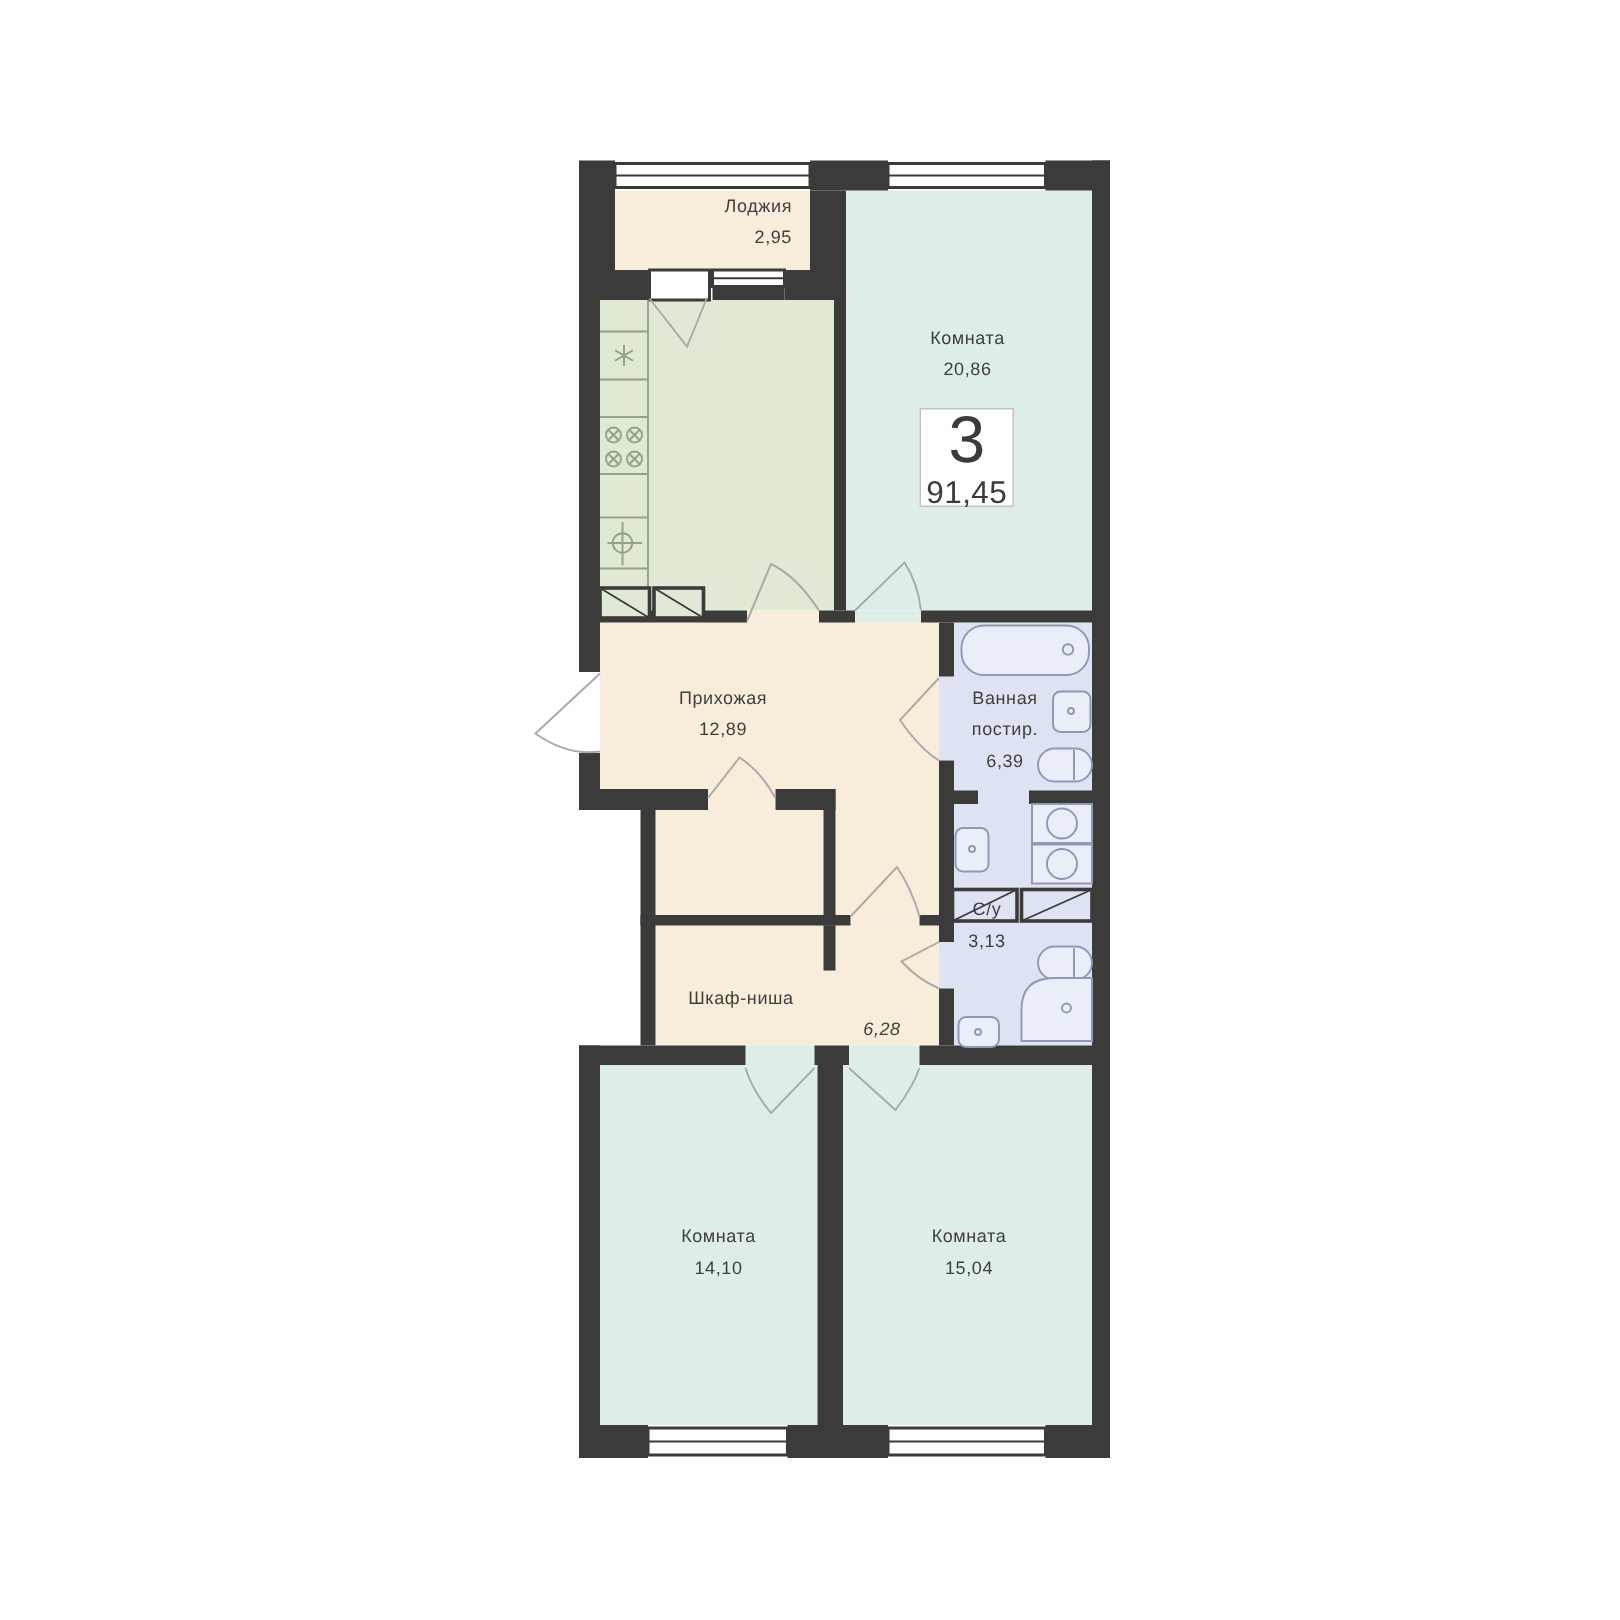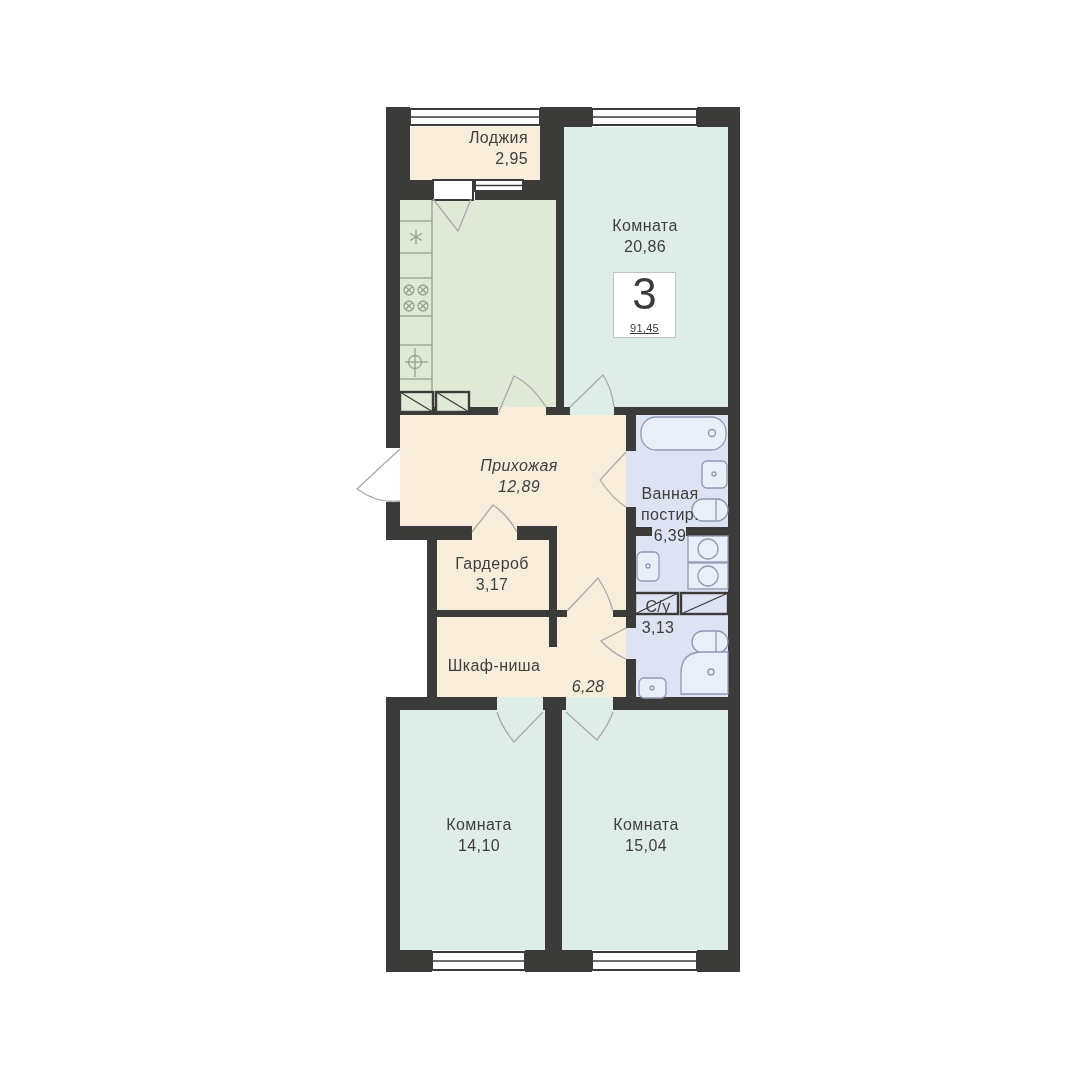--- a/index.html
+++ b/index.html
@@ -16,33 +16,33 @@
   .win{fill:#ffffff;stroke:#3b3b39;stroke-width:2;}
   .winline{stroke:#3b3b39;stroke-width:1.4;}
   .door{fill:none;stroke:#a8aba8;stroke-width:1.3;}
   .kfx{fill:none;stroke:#94a28d;stroke-width:1.3;}
   .bfx{fill:none;stroke:#8e99b4;stroke-width:1.3;}
   .bfill{fill:#eaeef9;stroke:#8e99b4;stroke-width:1.3;}
   .ventk{fill:#dfe9d6;stroke:#3b3b39;stroke-width:2.4;}
   .ventb{fill:#dee3f3;stroke:#3b3b39;stroke-width:2.4;}
   .ventline{stroke:#3b3b39;stroke-width:1.2;}
   .lbl{
-    position:absolute;color:#3f3f3d;font-size:16px;line-height:21px;
+    position:absolute;color:#3f3f3d;font-size:12px;line-height:21px;
     letter-spacing:.4px;text-align:center;
   }
   .lbl .ln{display:block;}
   #apartment-badge{
     position:absolute;left:613px;top:272px;width:63px;height:66px;
     background:#ffffff;border:1px solid #c2c2bf;box-sizing:border-box;
     display:flex;flex-direction:column;align-items:center;justify-content:center;
     color:#3b3b39;
   }
   #apartment-badge .big{font-size:44px;line-height:42px;}
   #apartment-badge .divider{width:42px;height:2px;background:#8a8a88;margin:2px 0 3px 0;}
-  #apartment-badge .small{font-size:11px;line-height:17px;letter-spacing:.3px;text-decoration:underline;}
+  #apartment-badge .small{font-size:21px;line-height:17px;letter-spacing:.3px;}
 </style>
 </head>
 <body>
 
 <div id="canvas">
 
 <svg id="plan-svg" width="1080" height="1080" viewBox="0 0 1080 1080">
 
   <g>
     <rect class="cream" x="410" y="127" width="130" height="53"></rect>
@@ -253,35 +253,31 @@
     <span class="ln">Комната</span>
     <span class="ln">20,86</span>
   </div>
 
   <div id="apartment-badge">
     <span class="big">3</span>
     <span class="divider"></span>
     <span class="small">91,45</span>
   </div>
 
-  <div class="lbl" style="left:439px;top:455px;width:160px;font-style:italic;">
+  <div class="lbl" style="left:402px;top:455px;width:160px;">
     <span class="ln">Прихожая</span>
     <span class="ln">12,89</span>
   </div>
 
-  <div class="lbl" style="left:620px;top:455px;width:100px;margin-top:28px;">
+  <div class="lbl" style="left:620px;top:455px;width:100px;">
     <span class="ln">Ванная</span>
     <span class="ln">постир.</span>
     <span class="ln">6,39</span>
   </div>
 
-  <div class="lbl" style="left:412px;top:553px;width:160px;">
-    <span class="ln">Гардероб</span>
-    <span class="ln">3,17</span>
-  </div>
 
   <div class="lbl" style="left:414px;top:655px;width:160px;">
     <span class="ln">Шкаф-ниша</span>
   </div>
   <div class="lbl" style="left:548px;top:676px;width:80px;font-style:italic;">
     <span class="ln">6,28</span>
   </div>
 
   <div class="lbl" style="left:618px;top:596px;width:80px;">
     <span class="ln">С/у</span>

